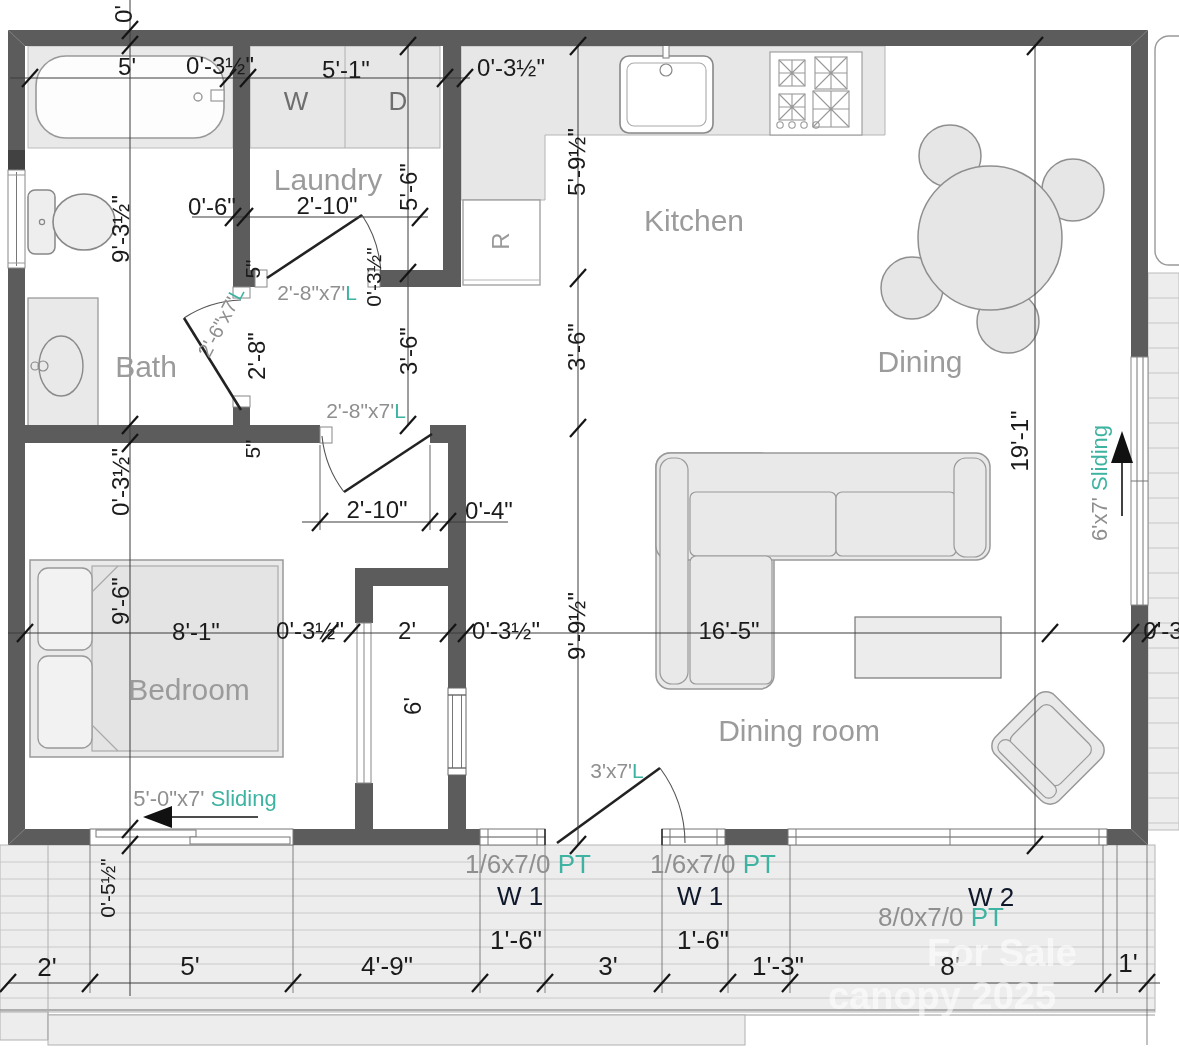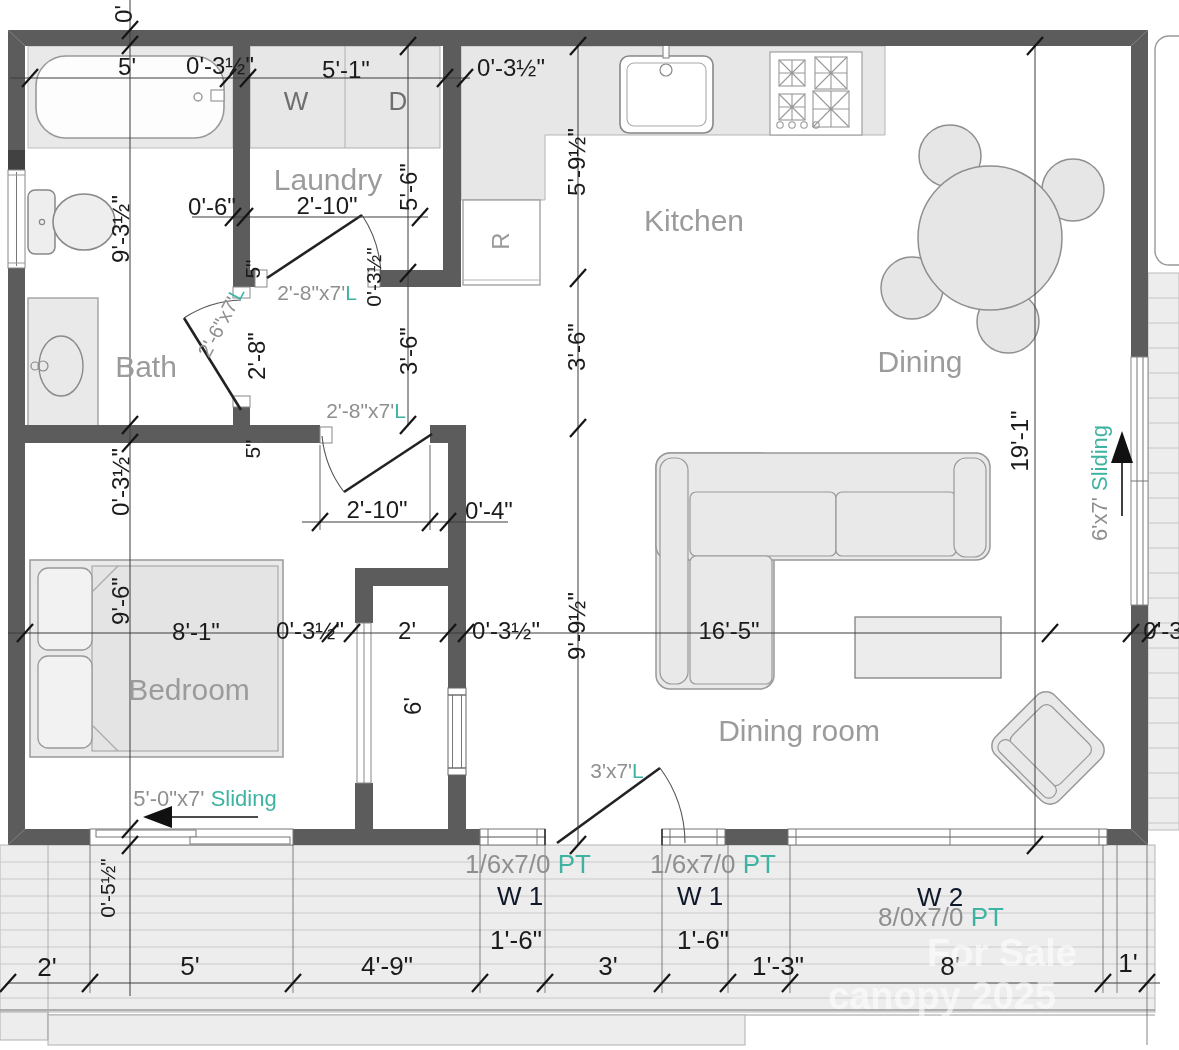--- a/index.html
+++ b/index.html
@@ -412,21 +412,21 @@
   <div class="lbl room" style="left:799px;top:731px">Dining room</div>
   <div class="lbl f21 gray" style="left:617px;top:770px"><span>3'x7'</span><span class="teal">L</span></div>
   <div class="lbl f22 gray" style="left:205px;top:799px"><span>5'-0"x7'</span>&nbsp;<span class="teal">Sliding</span></div>
   <div class="lbl rot f21" style="left:107px;top:888px">0'-5½"</div>
 
   <div class="lbl f26 gray" style="left:528px;top:864px"><span>1/6x7/0</span>&nbsp;<span class="teal">PT</span></div>
   <div class="lbl f26 gray" style="left:713px;top:864px"><span>1/6x7/0</span>&nbsp;<span class="teal">PT</span></div>
   <div class="lbl f26 gray" style="left:941px;top:917px"><span>8/0x7/0</span>&nbsp;<span class="teal">PT</span></div>
   <div class="lbl f26 blue" style="left:520px;top:896px">W 1</div>
   <div class="lbl f26 blue" style="left:700px;top:896px">W 1</div>
-  <div class="lbl f26 blue" style="left:940px;top:897px">W 2</div>
+  <div class="lbl f26 blue" style="left:991px;top:897px">W 2</div>
 
   <div class="lbl f26" style="left:516px;top:940px">1'-6"</div>
   <div class="lbl f26" style="left:703px;top:940px">1'-6"</div>
   <div class="lbl f26" style="left:47px;top:967px">2'</div>
   <div class="lbl f26" style="left:190px;top:966px">5'</div>
   <div class="lbl f26" style="left:387px;top:966px">4'-9"</div>
   <div class="lbl f26" style="left:608px;top:966px">3'</div>
   <div class="lbl f26" style="left:778px;top:966px">1'-3"</div>
   <div class="lbl f26" style="left:950px;top:966px">8'</div>
   <div class="lbl f26" style="left:1128px;top:963px">1'</div>

